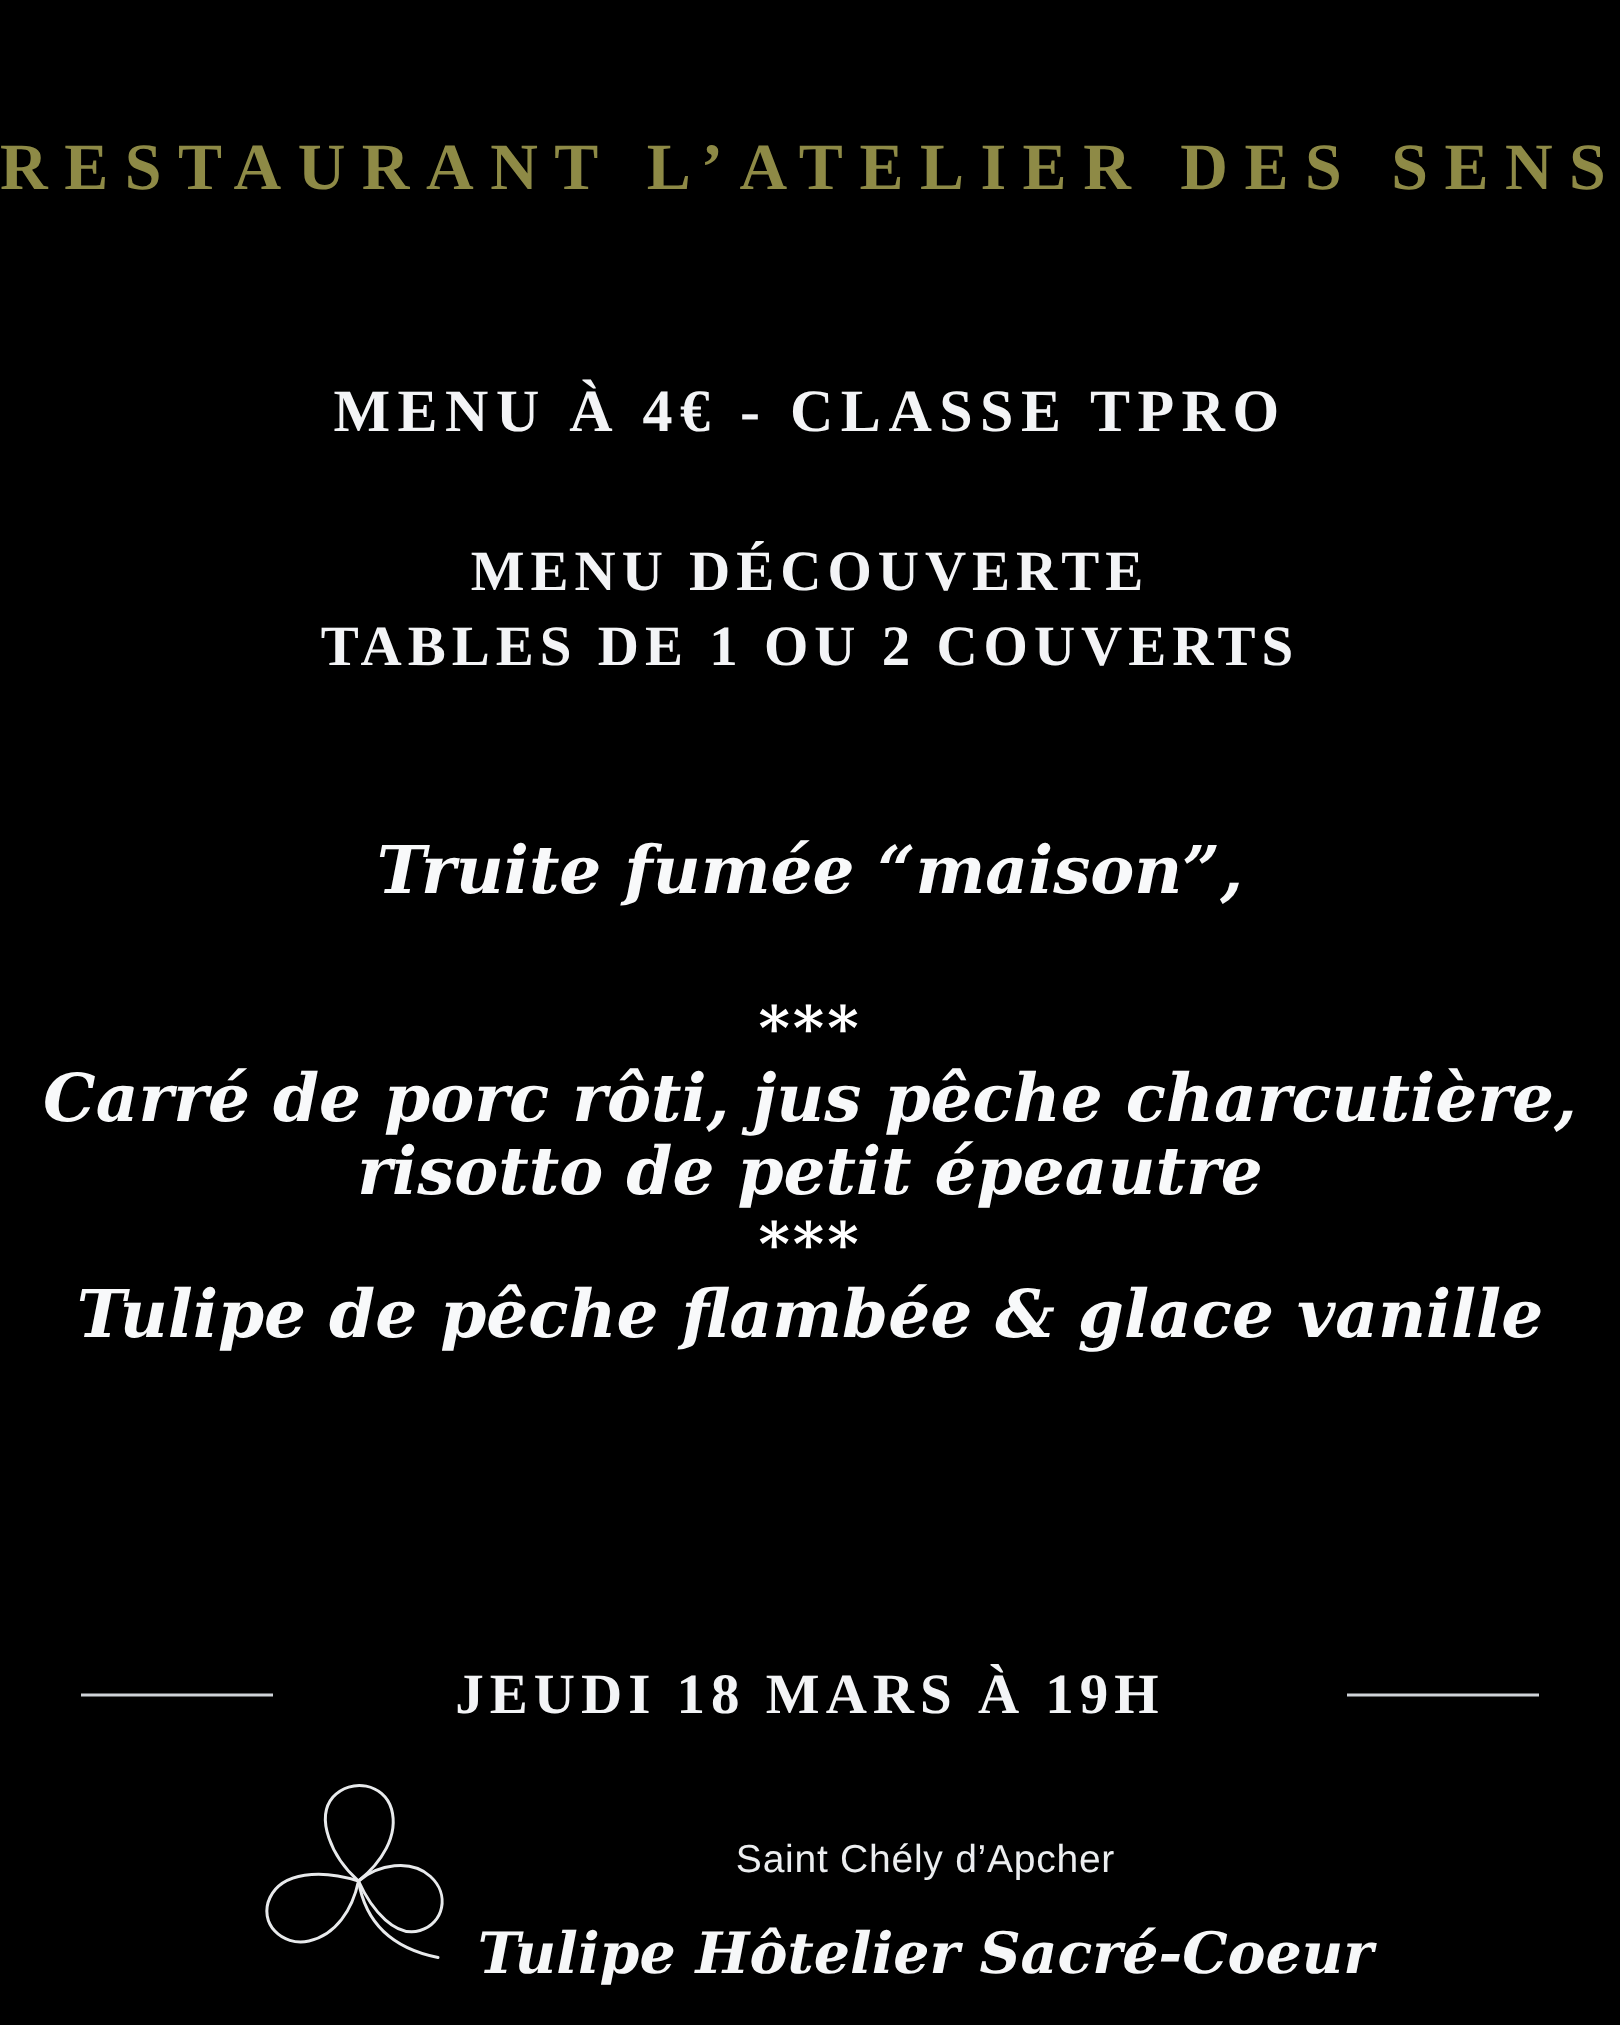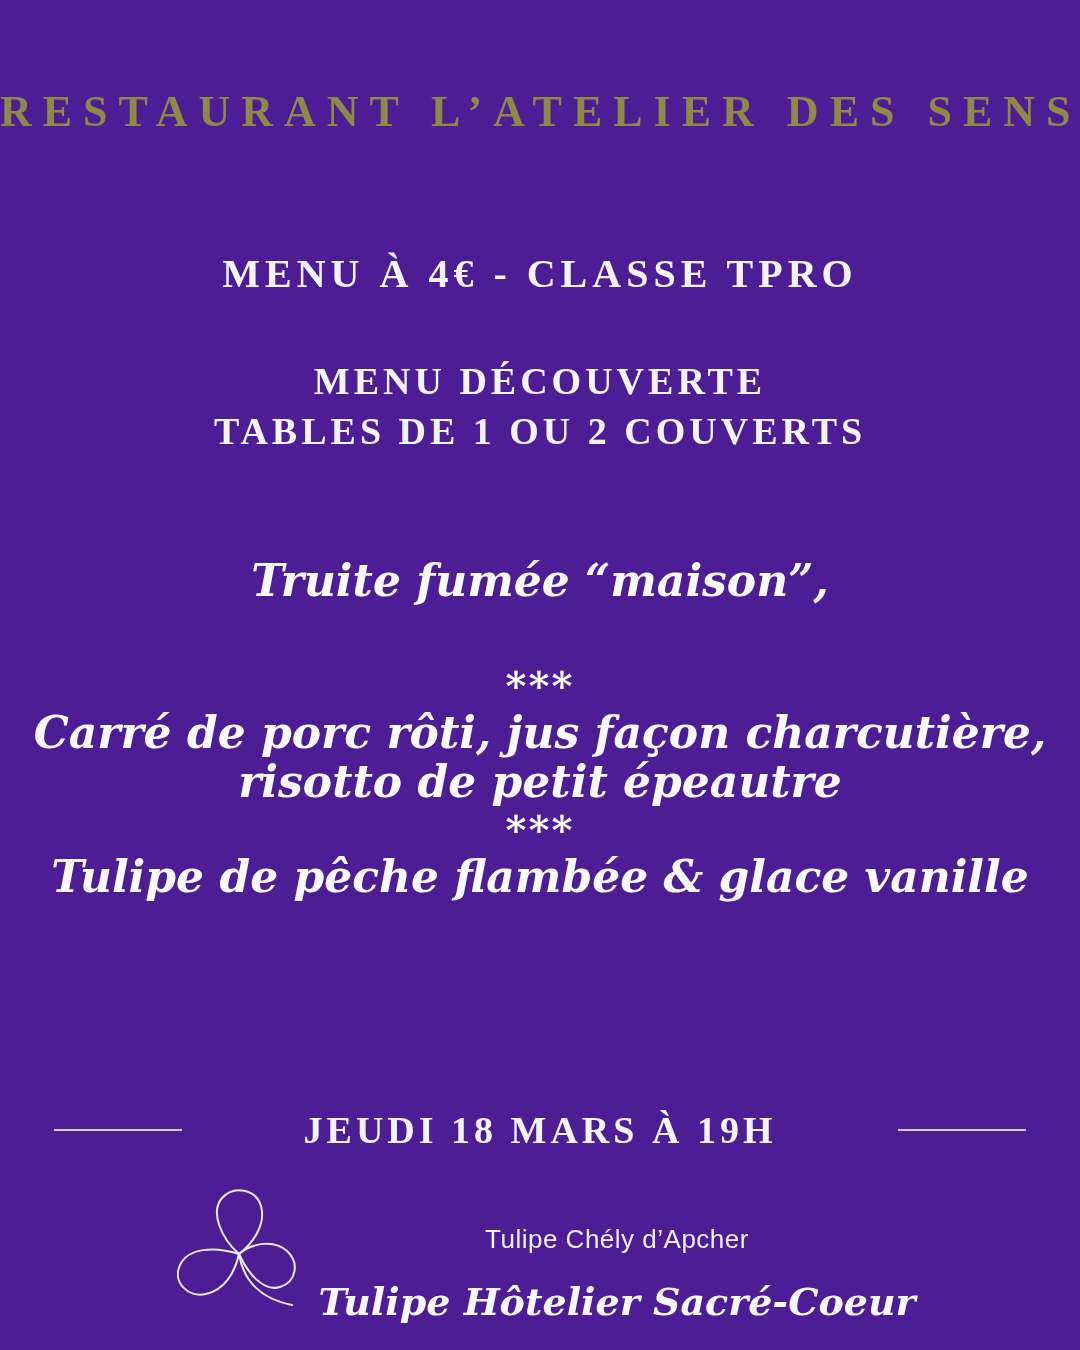--- a/index.html
+++ b/index.html
@@ -10,21 +10,21 @@
     width: 1080px;
     height: 1350px;
     background: #20252f;
     overflow: hidden;
     font-family: "Liberation Serif", serif;
   }
   .poster {
     position: relative;
     width: 1080px;
     height: 1350px;
-    background: #4c1d95;
+    background: #000000;
     color: #f3f4f6;
     text-align: center;
   }
   .title {
     position: absolute;
     top: 86px;
     left: 0;
     width: 100%;
     font-family: "Liberation Serif", serif;
     font-weight: 700;
@@ -160,21 +160,21 @@
     <div>TABLES DE 1 OU 2 COUVERTS</div>
   </div>
 
   <div class="course course-1">
     <div>Truite fumée “maison”,</div>
   </div>
 
   <div class="stars stars-1">***</div>
 
   <div class="course course-2">
-    <div>Carré de porc rôti, jus façon charcutière,</div>
+    <div>Carré de porc rôti, jus pêche charcutière,</div>
     <div>risotto de petit épeautre</div>
   </div>
 
   <div class="stars stars-2">***</div>
 
   <div class="course course-3">
     <div>Tulipe de pêche flambée &amp; glace vanille</div>
   </div>
 
   <div class="date-row">
@@ -188,18 +188,18 @@
       <svg viewBox="0 0 150 132" fill="none" xmlns="http://www.w3.org/2000/svg">
         <g stroke="#e8eaec" stroke-width="2" fill="none" stroke-linecap="round">
           <path d="M75,72 C57,56 46,30 58,16 C70,3 92,7 97,24 C102,42 90,60 75,72 Z"></path>
           <path d="M75,72 C50,64 24,66 16,83 C8,100 24,116 42,112 C60,108 71,91 75,72 Z"></path>
           <path d="M75,72 C84,92 100,110 116,105 C132,100 136,81 123,69 C110,57 88,61 75,72 Z"></path>
           <path d="M75,72 C79,96 93,116 128,123"></path>
         </g>
       </svg>
     </div>
     <div class="footer-text">
-      <div class="footer-city">Tulipe Chély d’Apcher</div>
+      <div class="footer-city">Saint Chély d’Apcher</div>
       <div class="footer-name">Tulipe Hôtelier Sacré-Coeur</div>
     </div>
   </div>
 
 </div>
 
 </body></html>

